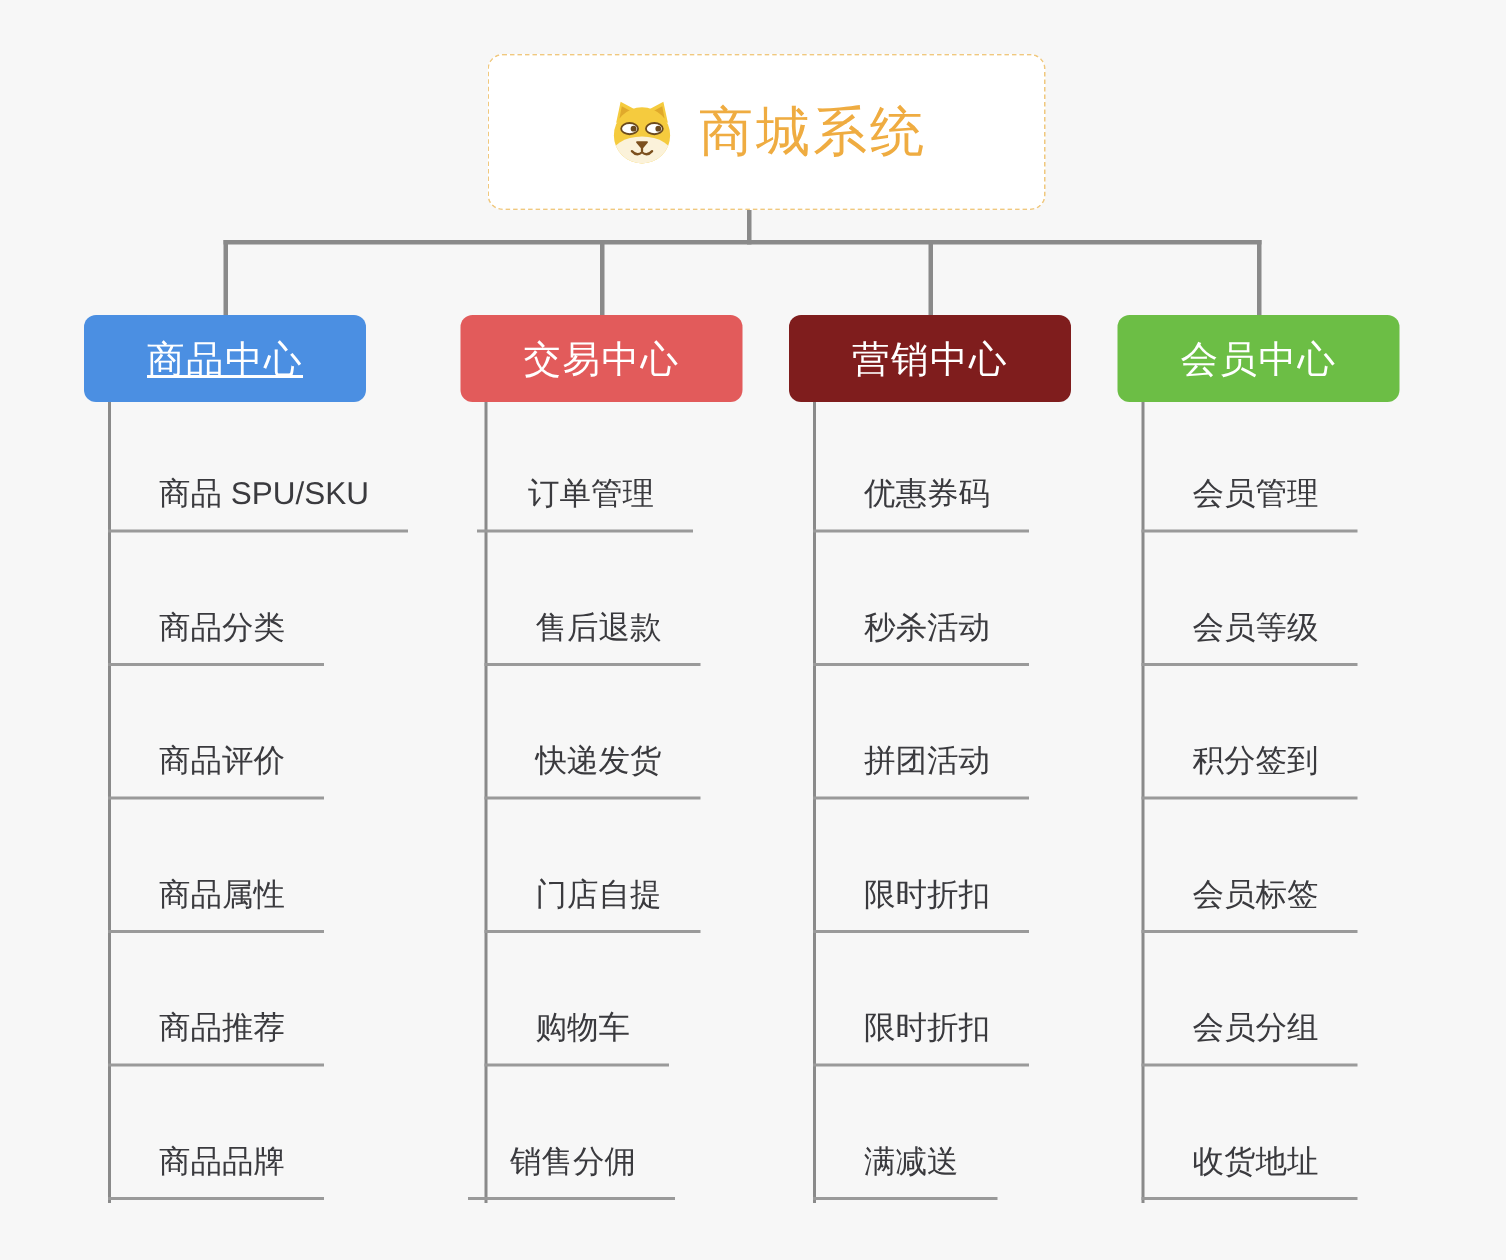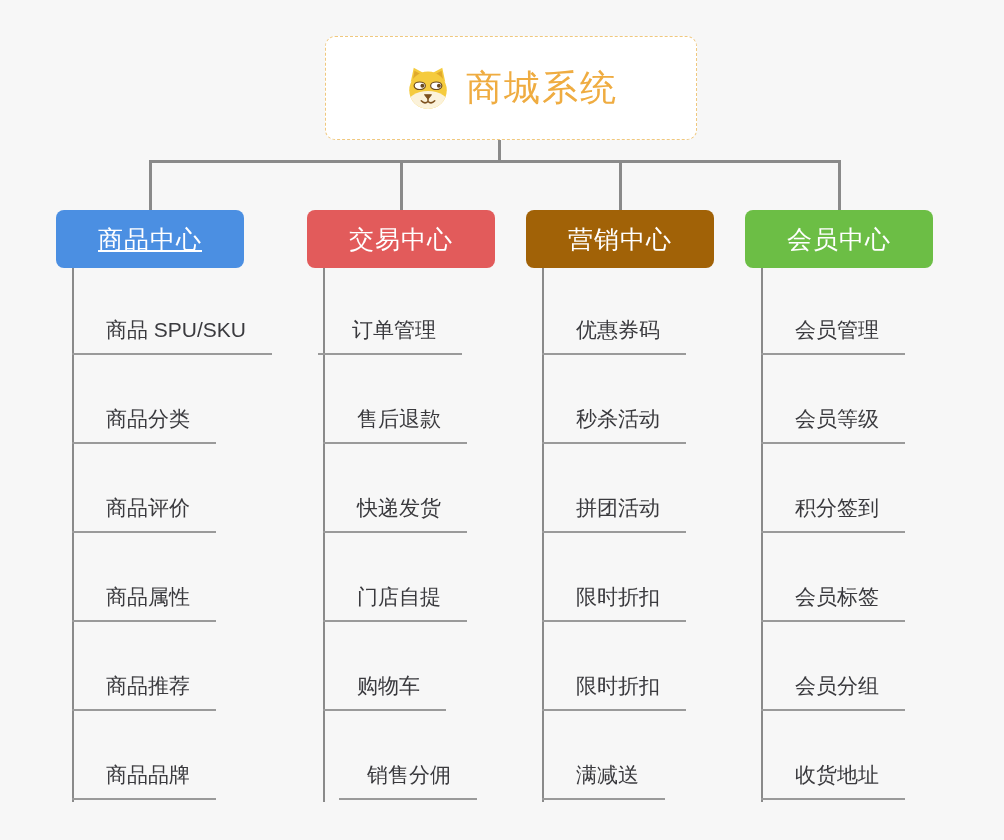--- a/index.html
+++ b/index.html
@@ -120,23 +120,23 @@
     <div class="line" style="left: 399.5px; top: 160px; width: 3px; height: 50px;"></div>
     <div class="branch-topic" style="left: 307px; background: rgb(226, 91, 91);">
       <span>交易中心</span>
     </div>
     <div class="line" style="left: 323px; top: 268px; width: 2px; height: 534px;"></div>
     <div class="leaf-topic" style="left: 318px; top: 315px;">订单管理</div>
     <div class="leaf-topic" style="left: 323px; top: 404px;">售后退款</div>
     <div class="leaf-topic" style="left: 323px; top: 493px;">快递发货</div>
     <div class="leaf-topic" style="left: 323px; top: 582px;">门店自提</div>
     <div class="leaf-topic" style="left: 323px; top: 671px;">购物车</div>
-    <div class="leaf-topic" style="left: 339px; top: 760px; padding-left: 28px;">销售分佣</div>
+    <div class="leaf-topic" style="left: 312px; top: 760px; padding-left: 28px;">销售分佣</div>
     <div class="line" style="left: 618.5px; top: 160px; width: 3px; height: 50px;"></div>
-    <div class="branch-topic" style="left: 526px; background: #a16207; font-family: Liberation Mono, monospace;">
+    <div class="branch-topic" style="left: 526px; background: #7f1d1d; font-family: Liberation Mono, monospace;">
       <span>营销中心</span>
     </div>
     <div class="line" style="left: 542px; top: 268px; width: 2px; height: 534px;"></div>
     <div class="leaf-topic" style="left: 542px; top: 315px;">优惠券码</div>
     <div class="leaf-topic" style="left: 542px; top: 404px;">秒杀活动</div>
     <div class="leaf-topic" style="left: 542px; top: 493px;">拼团活动</div>
     <div class="leaf-topic" style="left: 542px; top: 582px;">限时折扣</div>
     <div class="leaf-topic" style="left: 542px; top: 671px;">限时折扣</div>
     <div class="leaf-topic" style="left: 542px; top: 760px;">满减送</div>
     <div class="line" style="left: 837.5px; top: 160px; width: 3px; height: 50px;"></div>

